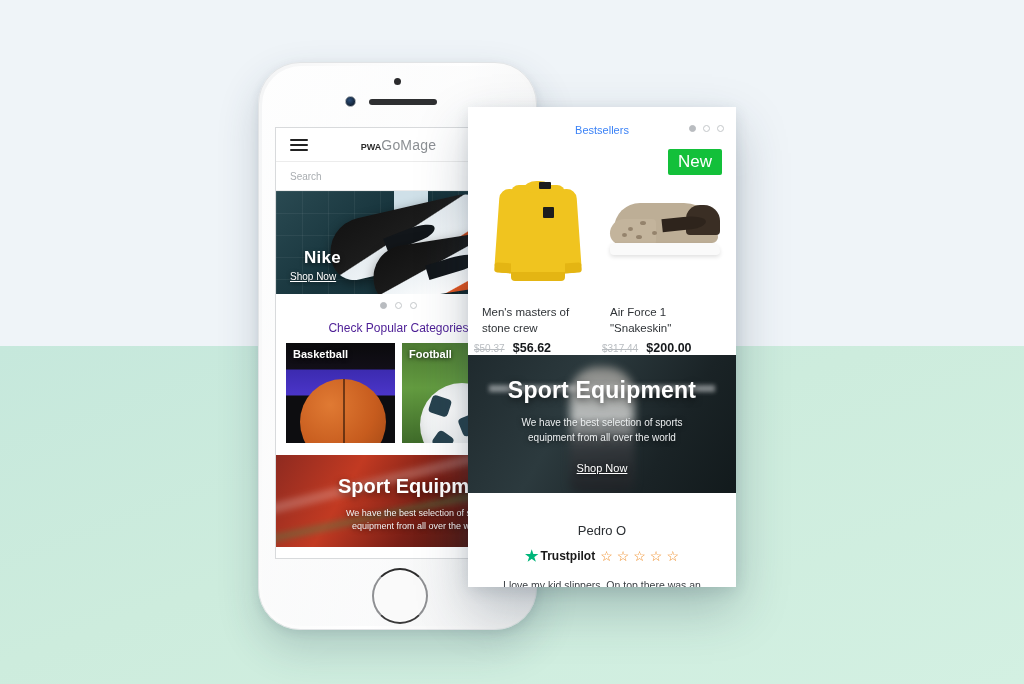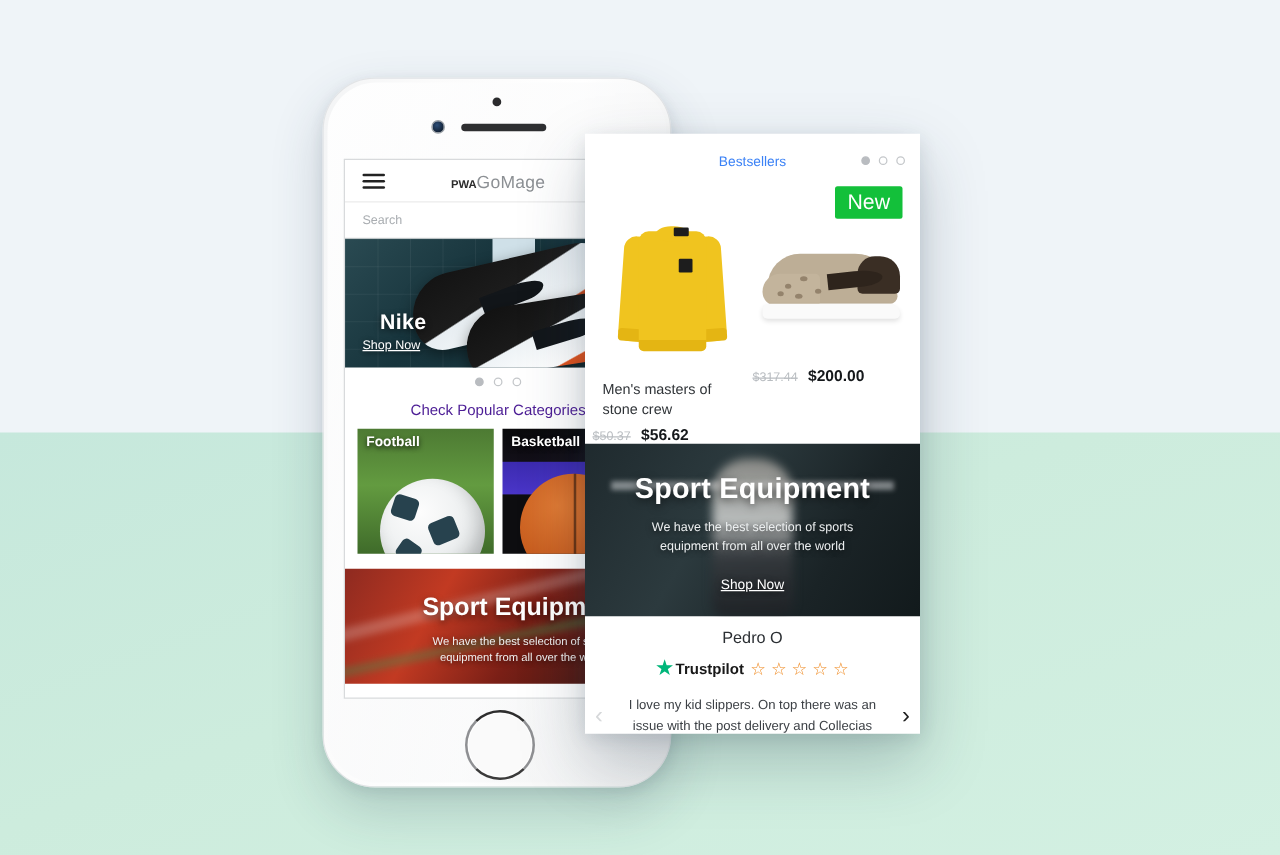--- a/index.html
+++ b/index.html
@@ -173,21 +173,21 @@
     filter:blur(2px);}
   .cb-title{position:absolute;left:0;right:0;top:22px;text-align:center;color:#fff;
     font-size:23px;font-weight:bold;letter-spacing:.2px;text-shadow:0 2px 7px rgba(0,0,0,.6);}
   .cb-sub{position:absolute;left:26px;right:26px;top:60px;text-align:center;color:#eceff0;
     font-size:10px;line-height:1.5;text-shadow:0 1px 5px rgba(0,0,0,.6);}
   .cb-cta{position:absolute;left:0;right:0;top:103px;text-align:center;}
   .cb-cta span{color:#fff;font-size:11px;text-decoration:underline;
     text-shadow:0 1px 5px rgba(0,0,0,.6);}
 
   
-  .review{position:relative;padding:9px 0 0;text-align:center;}
+  .review{position:relative;padding:30px 0 0;text-align:center;}
   .rv-name{font-size:13px;color:#2b2f33;}
   .rv-rate{display:flex;align-items:center;justify-content:center;gap:5px;margin-top:10px;}
   .tp{display:flex;align-items:center;gap:2px;font-size:12px;font-weight:bold;color:#191919;}
   .tp .tpstar{color:#00b67a;font-size:15px;line-height:1;}
   .stars{display:flex;gap:4px;}
   .stars span{color:#ef8b24;font-size:14px;line-height:1;}
   .rv-text{margin-top:14px;padding:0 22px;font-size:10.5px;line-height:1.6;color:#3c4045;}
   .arrow{position:absolute;bottom:8px;font-size:19px;line-height:1;}
   .arrow.l{left:8px;color:#d6d8da;}
   .arrow.r{right:8px;color:#1e1e1e;}
@@ -239,31 +239,31 @@
       </div>
 
       <div class="dots-row">
         <div class="dot on"></div>
         <div class="dot"></div>
         <div class="dot"></div>
       </div>
 
       <div class="cat-title">Check Popular Categories</div>
       <div class="cat-row">
+        <div class="cat bball">
+          <span>Basketball</span>
+          <div class="ball-o"></div>
+        </div>
         <div class="cat fball">
           <span>Football</span>
           <div class="ball-w">
             <div class="patch" style="left:10px;top:14px;width:20px;height:18px;"></div>
             <div class="patch" style="left:40px;top:32px;width:22px;height:19px;transform:rotate(-22deg);"></div>
             <div class="patch" style="left:14px;top:50px;width:18px;height:16px;transform:rotate(35deg);"></div>
           </div>
-        </div>
-        <div class="cat bball">
-          <span>Basketball</span>
-          <div class="ball-o"></div>
         </div>
       </div>
 
       <div class="ph-banner">
         <div class="bstreak"></div>
         <div class="bstreak2"></div>
         <div class="ph-b-title">Sport Equipment</div>
         <div class="ph-b-sub">
           <div>We have the best selection of sports</div>
           <div>equipment from all over the world</div>
@@ -324,20 +324,24 @@
             <div class="sn-heel"></div>
             <div class="sn-swoosh"></div>
             <div class="sn-sole"></div>
             <div class="sn-speck" style="left:18px;top:30px;width:5px;height:4px;"></div>
             <div class="sn-speck" style="left:30px;top:24px;width:6px;height:4px;"></div>
             <div class="sn-speck" style="left:42px;top:34px;width:5px;height:4px;"></div>
             <div class="sn-speck" style="left:26px;top:38px;width:6px;height:4px;"></div>
             <div class="sn-speck" style="left:12px;top:36px;width:5px;height:4px;"></div>
           </div>
         </div>
+        <div class="prod-name">
+          <div>Air Force 1</div>
+          <div>"Snakeskin"</div>
+        </div>
         <div class="prod-price">
           <span class="old">$317.44</span>
           <span class="new">$200.00</span>
         </div>
       </div>
 
     </div>
 
     <div class="card-banner">
       <div class="cb-bar"></div>

